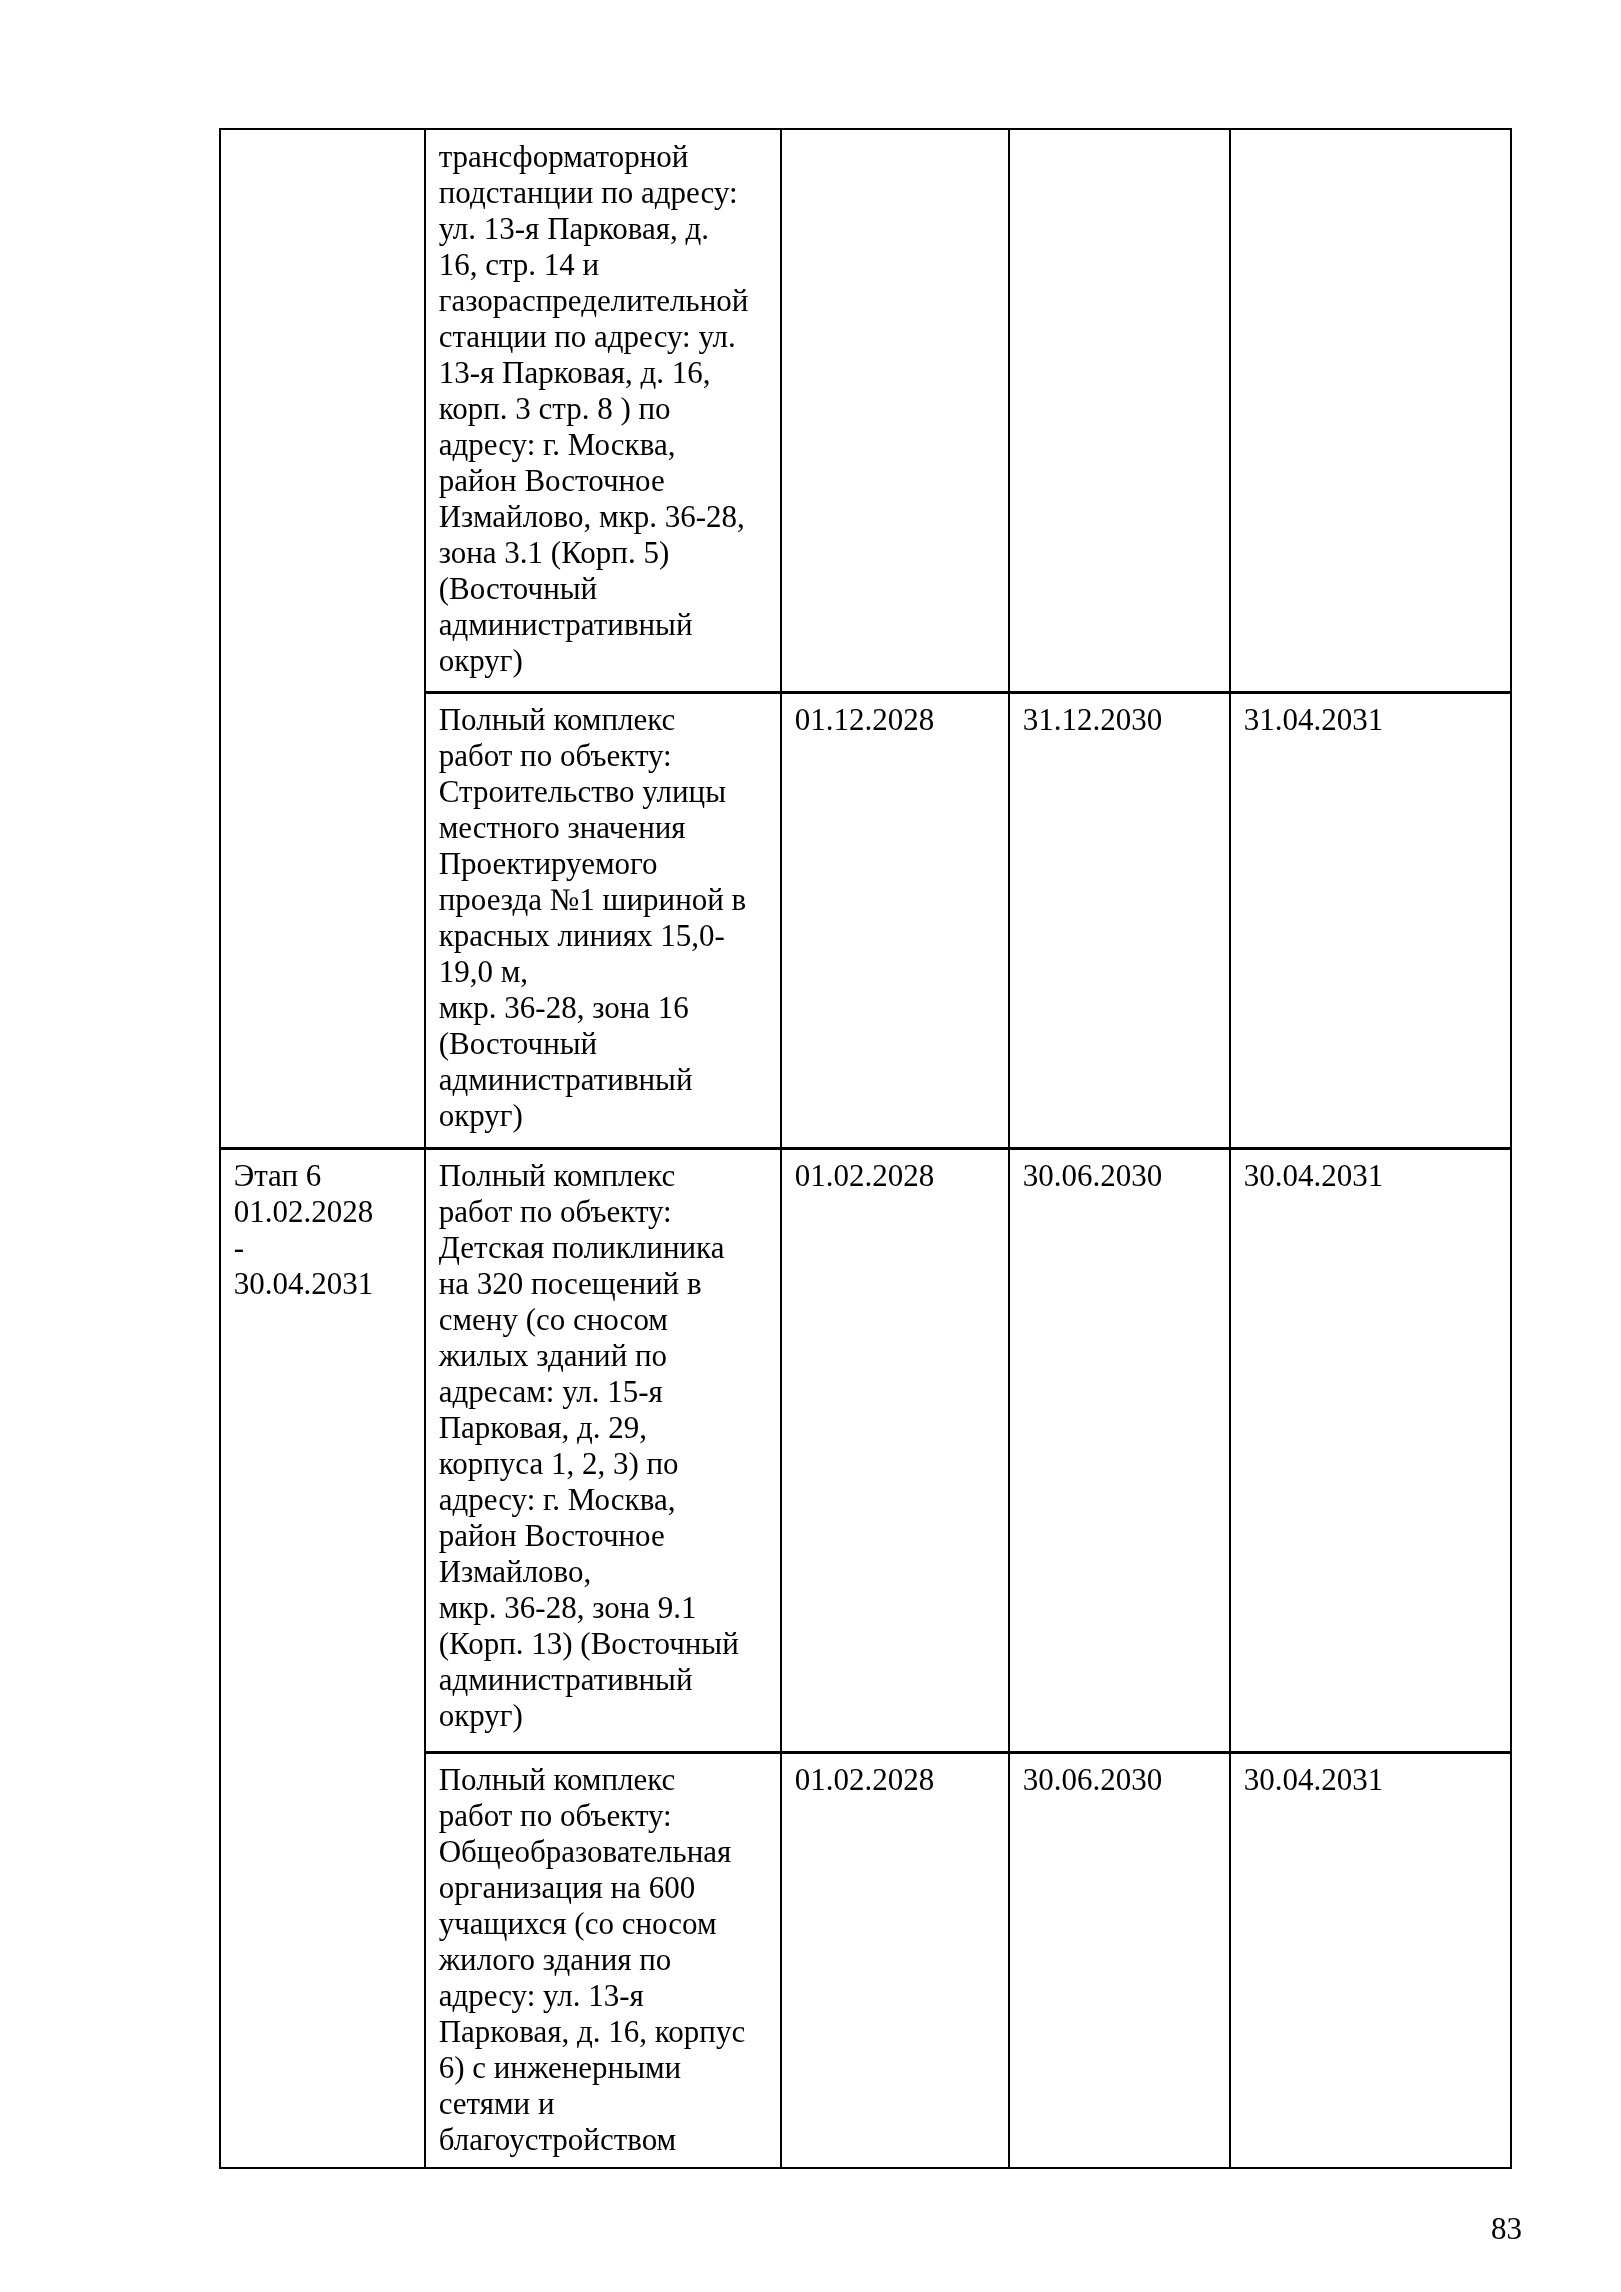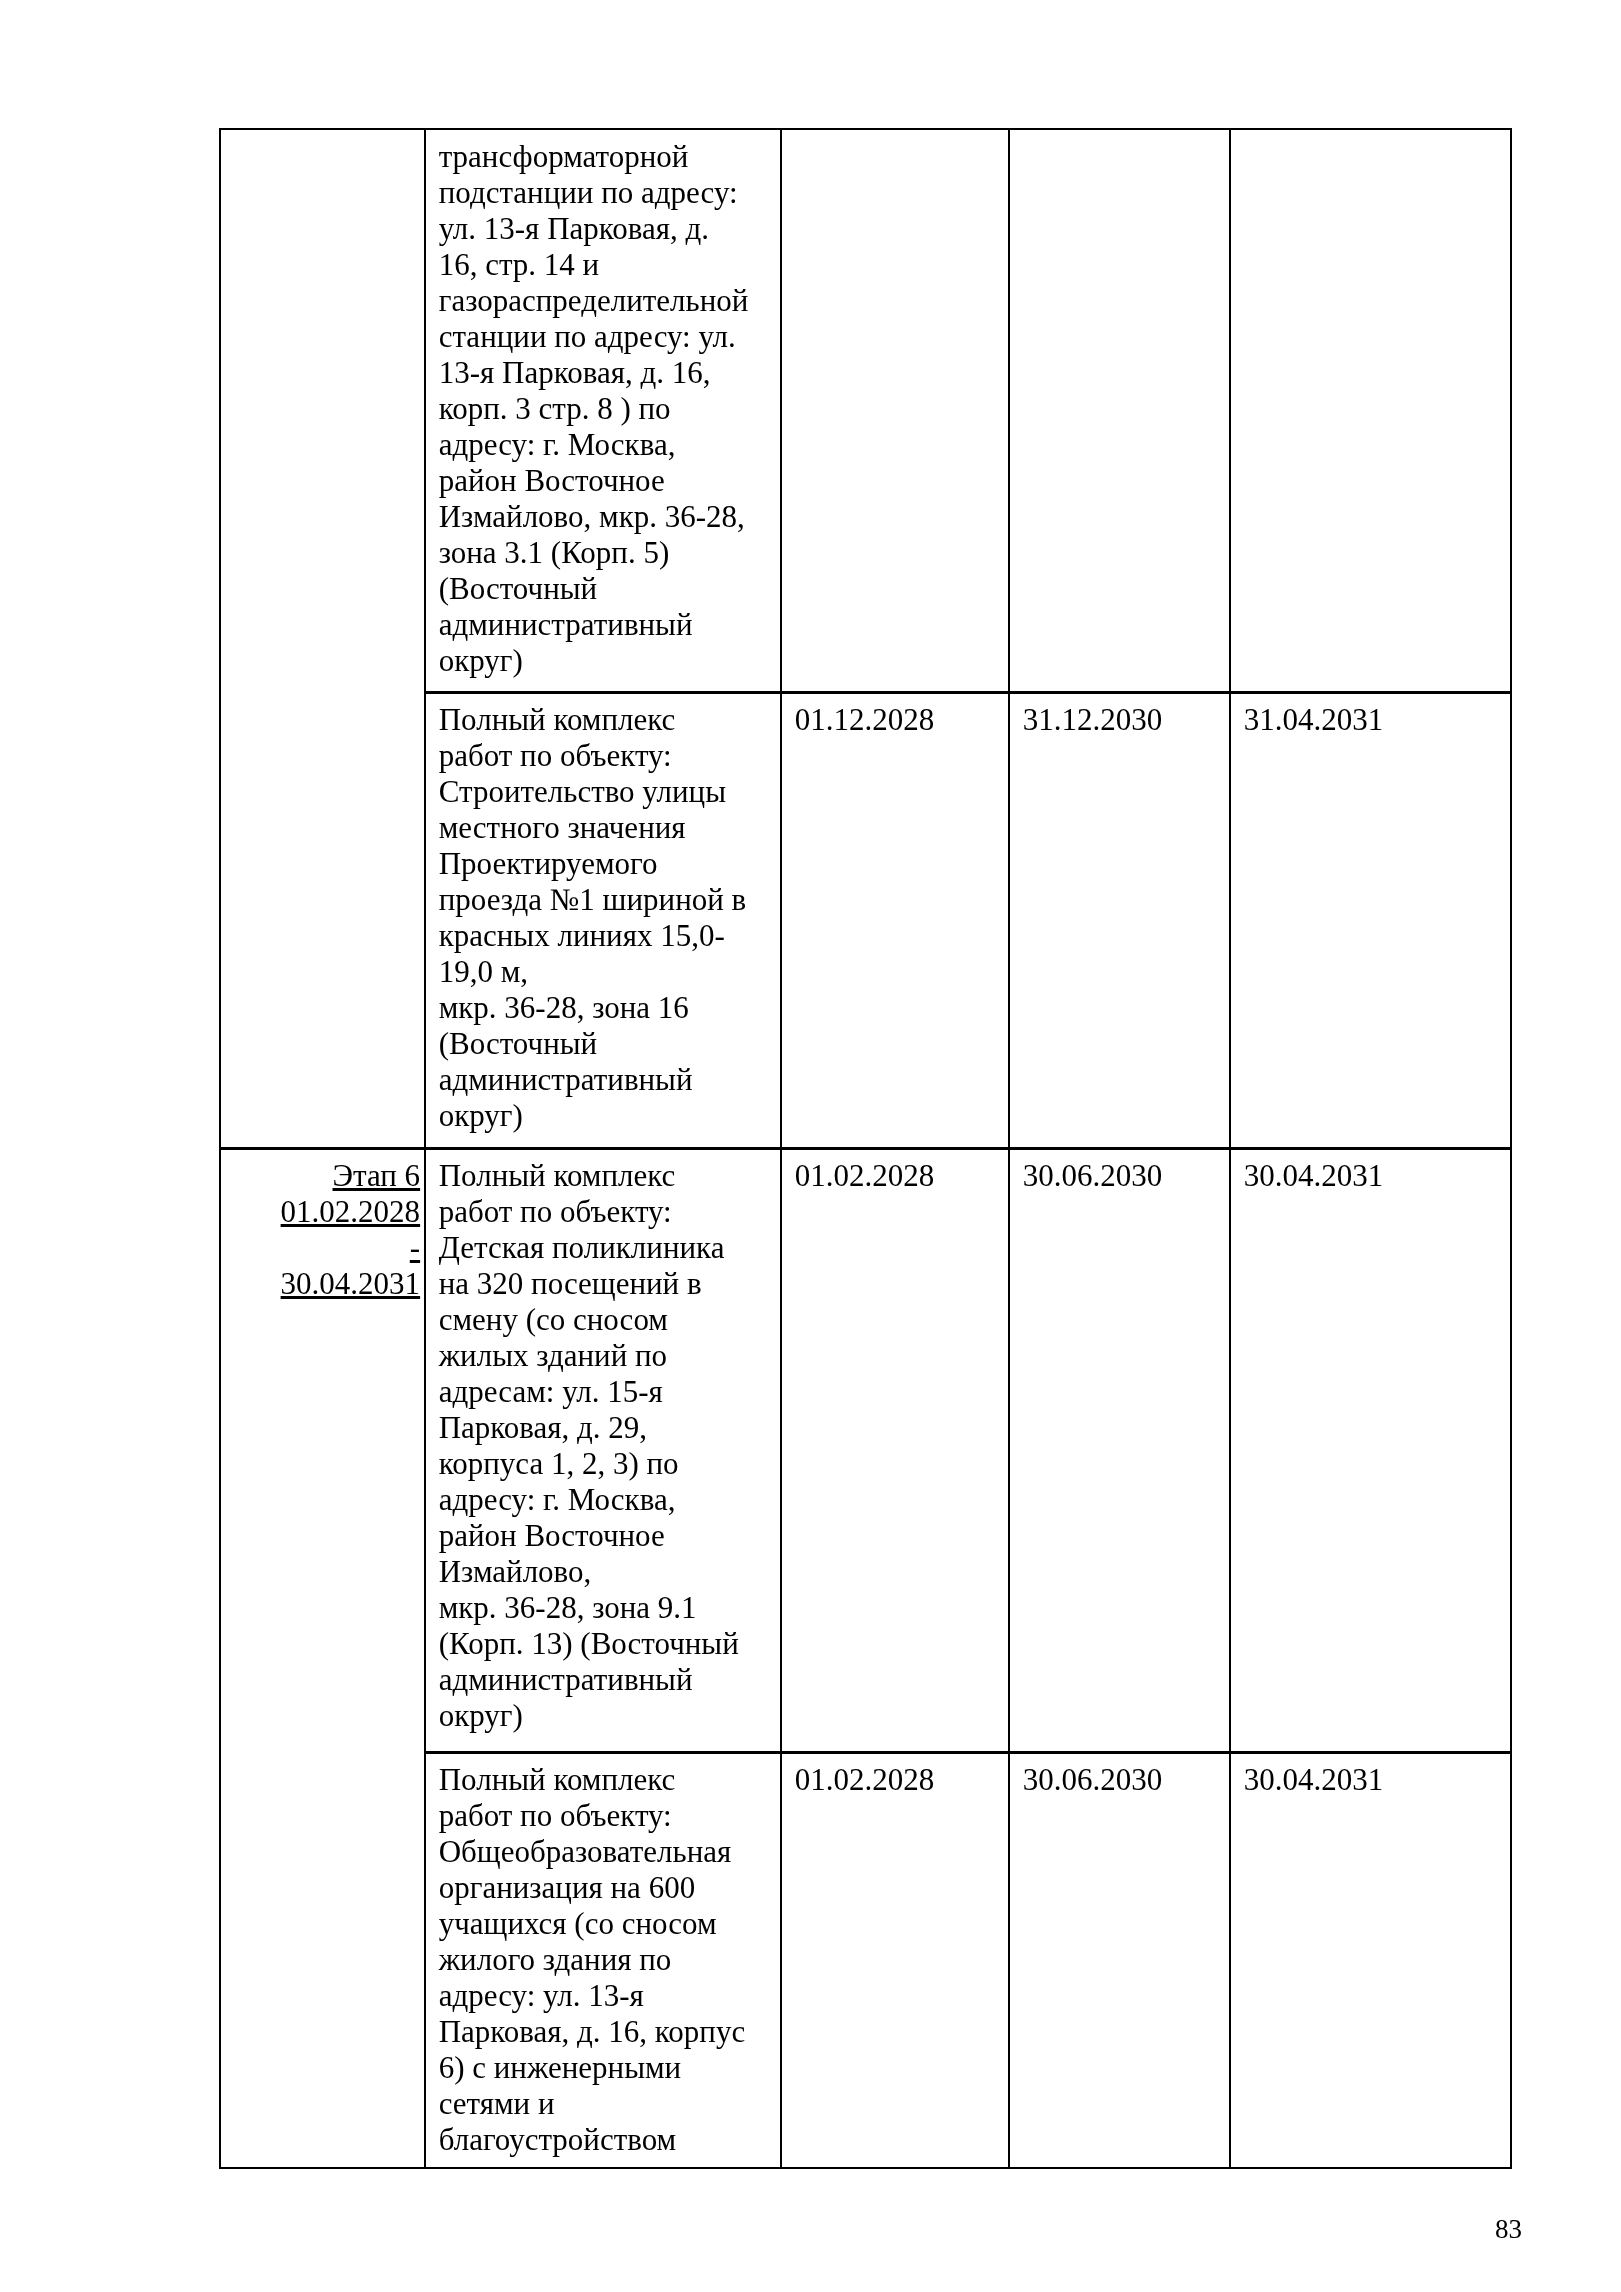--- a/index.html
+++ b/index.html
@@ -30,34 +30,33 @@
     padding: 8.8px 3.9px 0 12.7px;
     font-size: 31px;
     line-height: 36px;
     white-space: pre;
     overflow: hidden;
   }
   tr.row-b > td, tr.row-c > td, tr.row-d > td {
     border-top-width: 3.9px;
   }
   td.c-stage {
-    text-align: right;
+    text-align: left;
     padding-left: 3.9px;
     padding-right: 3.9px;
-    text-decoration: underline;
   }
   tr.row-a { height: 563px; }
   tr.row-b { height: 456px; }
   tr.row-c { height: 604px; }
   tr.row-d { height: 416px; }
   .page-number {
     position: absolute;
     top: 2211px;
     right: 99px;
-    font-size: 27px;
+    font-size: 31px;
     line-height: 36px;
   }
 </style>
 </head>
 <body>
 
 <div class="page">
 
   <table class="doc-table">
     <colgroup>

